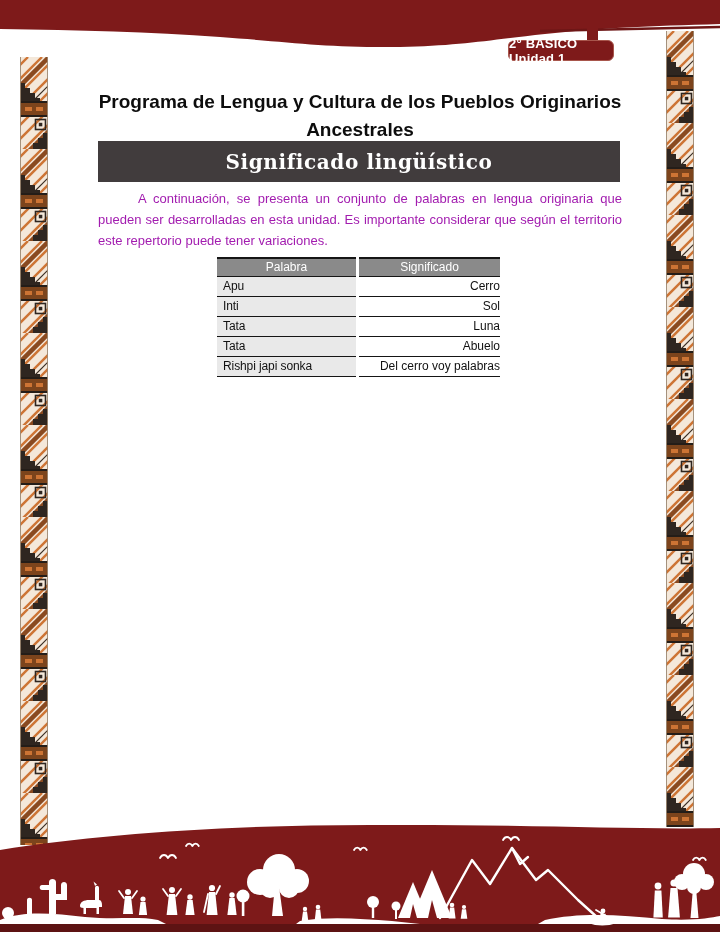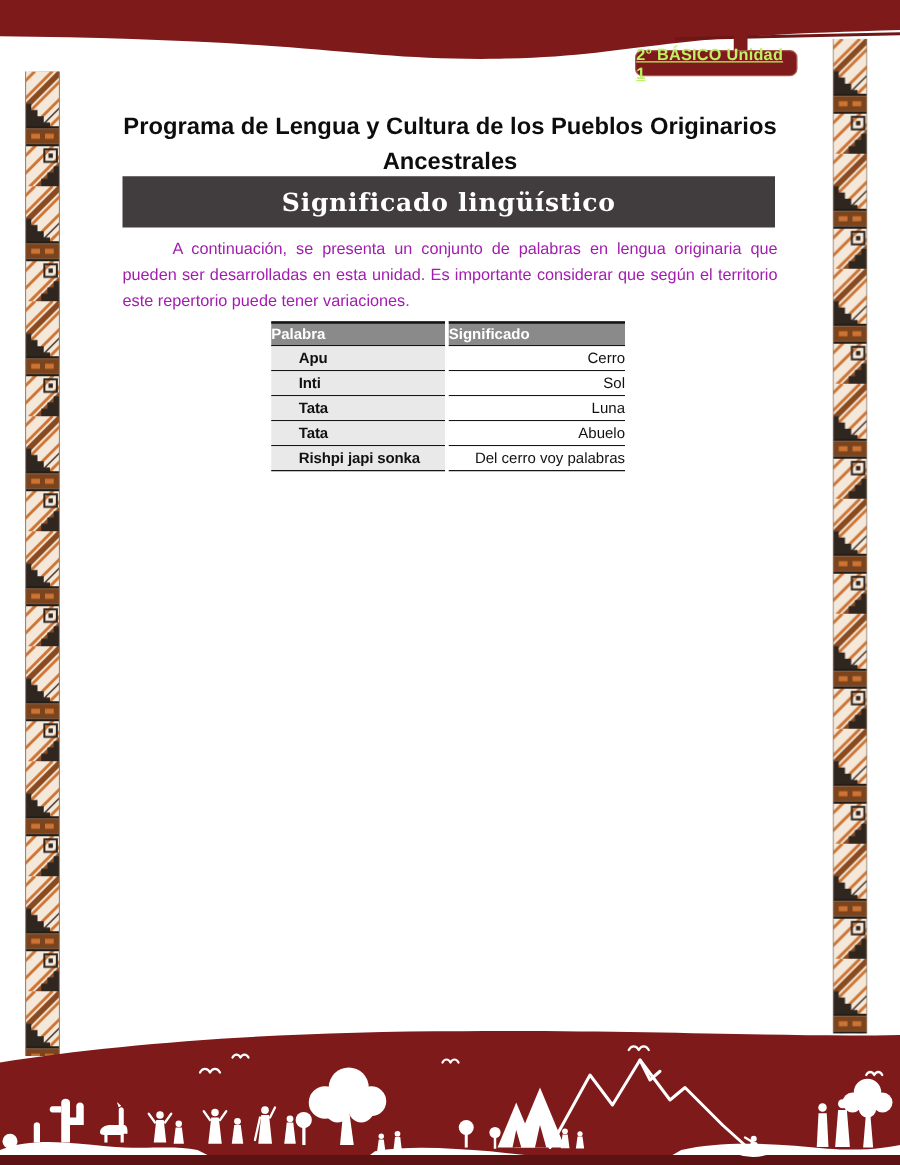--- a/index.html
+++ b/index.html
@@ -23,25 +23,25 @@
   svg{display:block;}
   .abs{position:absolute;}
 
   
   .top-band{left:0;top:0;}
   .fill-red{fill:var(--brand-red,#7e1a1a);}
   .stroke-red-dk{stroke:#6d1616;}
 
   
   .unit-badge{
-    left:508px;top:40px;width:130px;height:21px;
+    left:508px;top:40px;width:106px;height:21px;
     background:var(--brand-red,#7e1a1a);
     border:1px solid #a8564c;border-radius:6px;
-    color:#bef264;font-size:13px;font-weight:700;letter-spacing:.2px;
-    display:flex;align-items:center;justify-content:center;text-decoration:underline;
+    color:#ffffff;font-size:13px;font-weight:700;letter-spacing:.2px;
+    display:flex;align-items:center;justify-content:center;
   }
 
   
   .strip{position:absolute;}
   .strip-left{left:20px;top:57px;}
   .strip-right{left:666px;top:31px;}
 
   
   .title-block{left:70px;top:88px;width:580px;text-align:center;line-height:1.45;}
   .title-line{font-size:19px;font-weight:700;color:#0d0d0d;}
@@ -59,26 +59,26 @@
     font-size:13px;line-height:1.62;text-align:justify;text-indent:40px;color:#a21caf;
   }
 
   
   .rep-table{left:217px;top:257px;width:283px;font-size:12px;}
   .tr{display:flex;height:20px;}
   .c1{width:139px;}
   .gapcol{width:3px;background:#fff;}
   .c2{flex:1;}
   .th{
-    background:var(--table-header-gray,#8a8a8a);color:#fff;font-weight:700;
-    text-align:left;border-top:2px solid var(--ink);border-bottom:1.5px solid var(--ink);
+    background:var(--table-header-gray,#8a8a8a);color:#fff;font-weight:400;
+    text-align:center;border-top:2px solid var(--ink);border-bottom:1.5px solid var(--ink);
     line-height:16px;
   }
   .cell{border-bottom:1.6px solid var(--ink);line-height:18px;}
-  .cell.c1{background:var(--table-row-gray,#e9e9e9);font-weight:700;padding-left:22px;letter-spacing:-.1px;}
+  .cell.c1{background:var(--table-row-gray,#e9e9e9);font-weight:400;padding-left:6px;letter-spacing:-.1px;}
   .cell.c2{background:#fff;padding-left:8px;text-align:right;}
 
   
   .footer{left:0;top:820px;}
   .wh{fill:#ffffff;}
   .ln{stroke:#ffffff;fill:none;stroke-linecap:round;stroke-linejoin:round;}
 </style>
 </head>
 <body>
 

